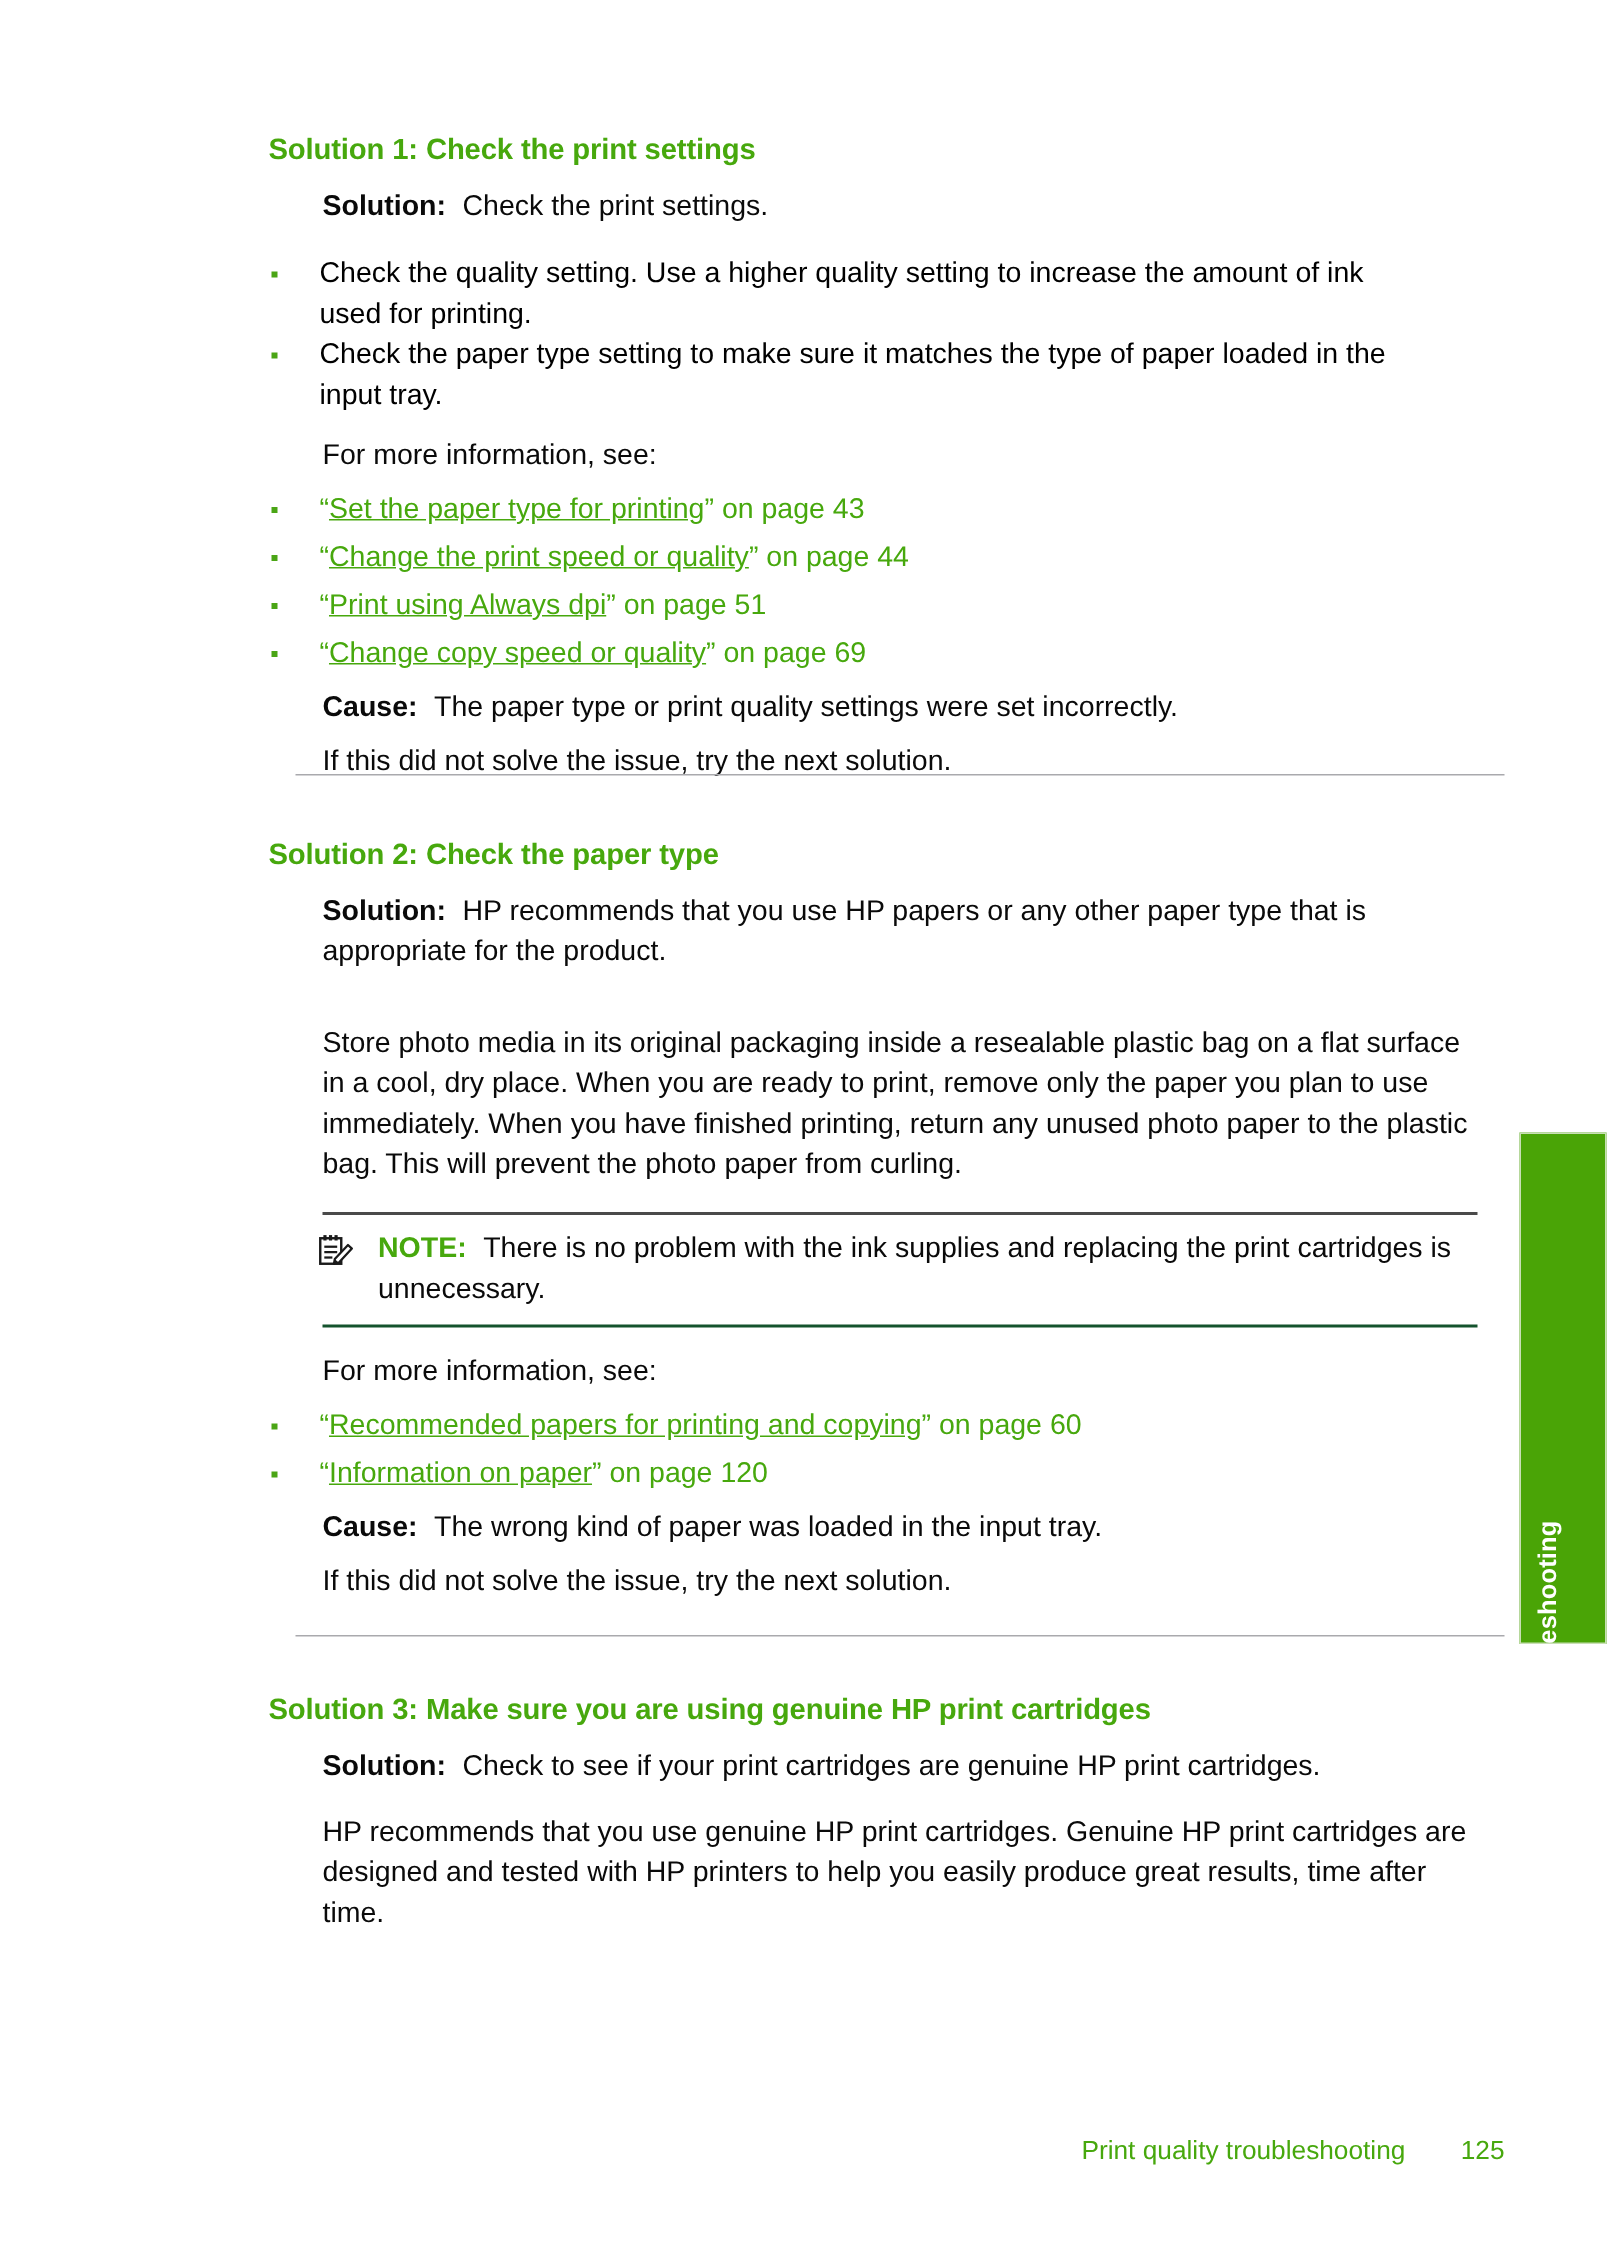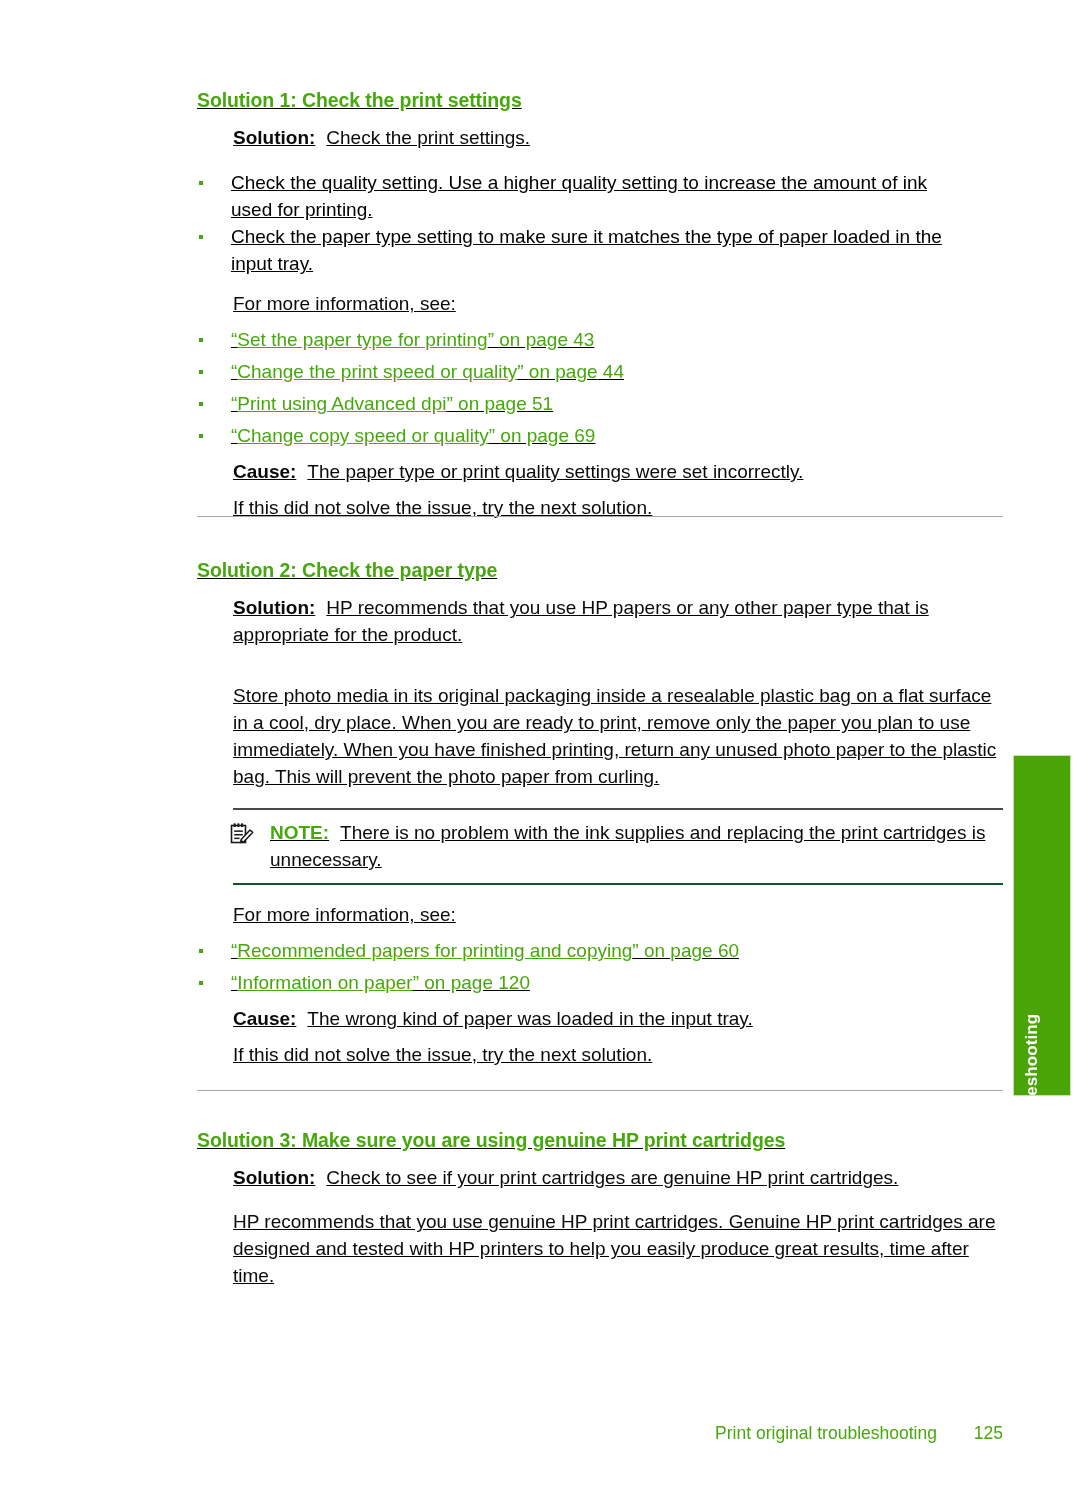--- a/index.html
+++ b/index.html
@@ -17,24 +17,23 @@
   }
 
   .page {
     position: absolute;
     inset: 0;
   }
 
   
   .content {
     position: absolute;
-    left: 197px;
+    left: 179px;
     top: 88px;
     width: 806px;
-    text-decoration: underline;
   }
 
   h2.section-heading {
     font-size: 19.5px;
     font-weight: bold;
     color: #47a80d;
     margin: 0;
     padding: 0;
     letter-spacing: -0.1px;
     line-height: 1.25;
@@ -204,21 +203,21 @@
 
     <div class="gap-sm"></div>
 
     <ul class="bullets indent">
       <li><span class="xref">“<span class="linktext">Set the paper type for printing</span>”
         <span>on page</span>
         <span>43</span></span></li>
       <li style="margin-top:5px;"><span class="xref">“<span class="linktext">Change the print speed or quality</span>”
         <span>on page</span>
         <span>44</span></span></li>
-      <li style="margin-top:5px;"><span class="xref">“<span class="linktext">Print using Advanced dpi</span>”
+      <li style="margin-top:5px;"><span class="xref">“<span class="linktext">Print using Always dpi</span>”
         <span>on page</span>
         <span>51</span></span></li>
       <li style="margin-top:5px;"><span class="xref">“<span class="linktext">Change copy speed or quality</span>”
         <span>on page</span>
         <span>69</span></span></li>
     </ul>
 
     <div class="gap-sm"></div>
 
     <div class="indent">
@@ -321,17 +320,17 @@
     <div class="indent">
       <p class="para">HP recommends that you use genuine HP print cartridges. Genuine HP print cartridges are designed and tested with HP printers to help you easily produce great results, time after time.</p>
     </div>
   </div>
 
   <div class="thumb-tab">
     <span class="thumb-tab-label">Troubleshooting</span>
   </div>
 
   <div class="footer">
-    <span>Print original troubleshooting</span>
+    <span>Print quality troubleshooting</span>
     <span class="footer-pageno">125</span>
   </div>
 
 </div>
 
 </body></html>

